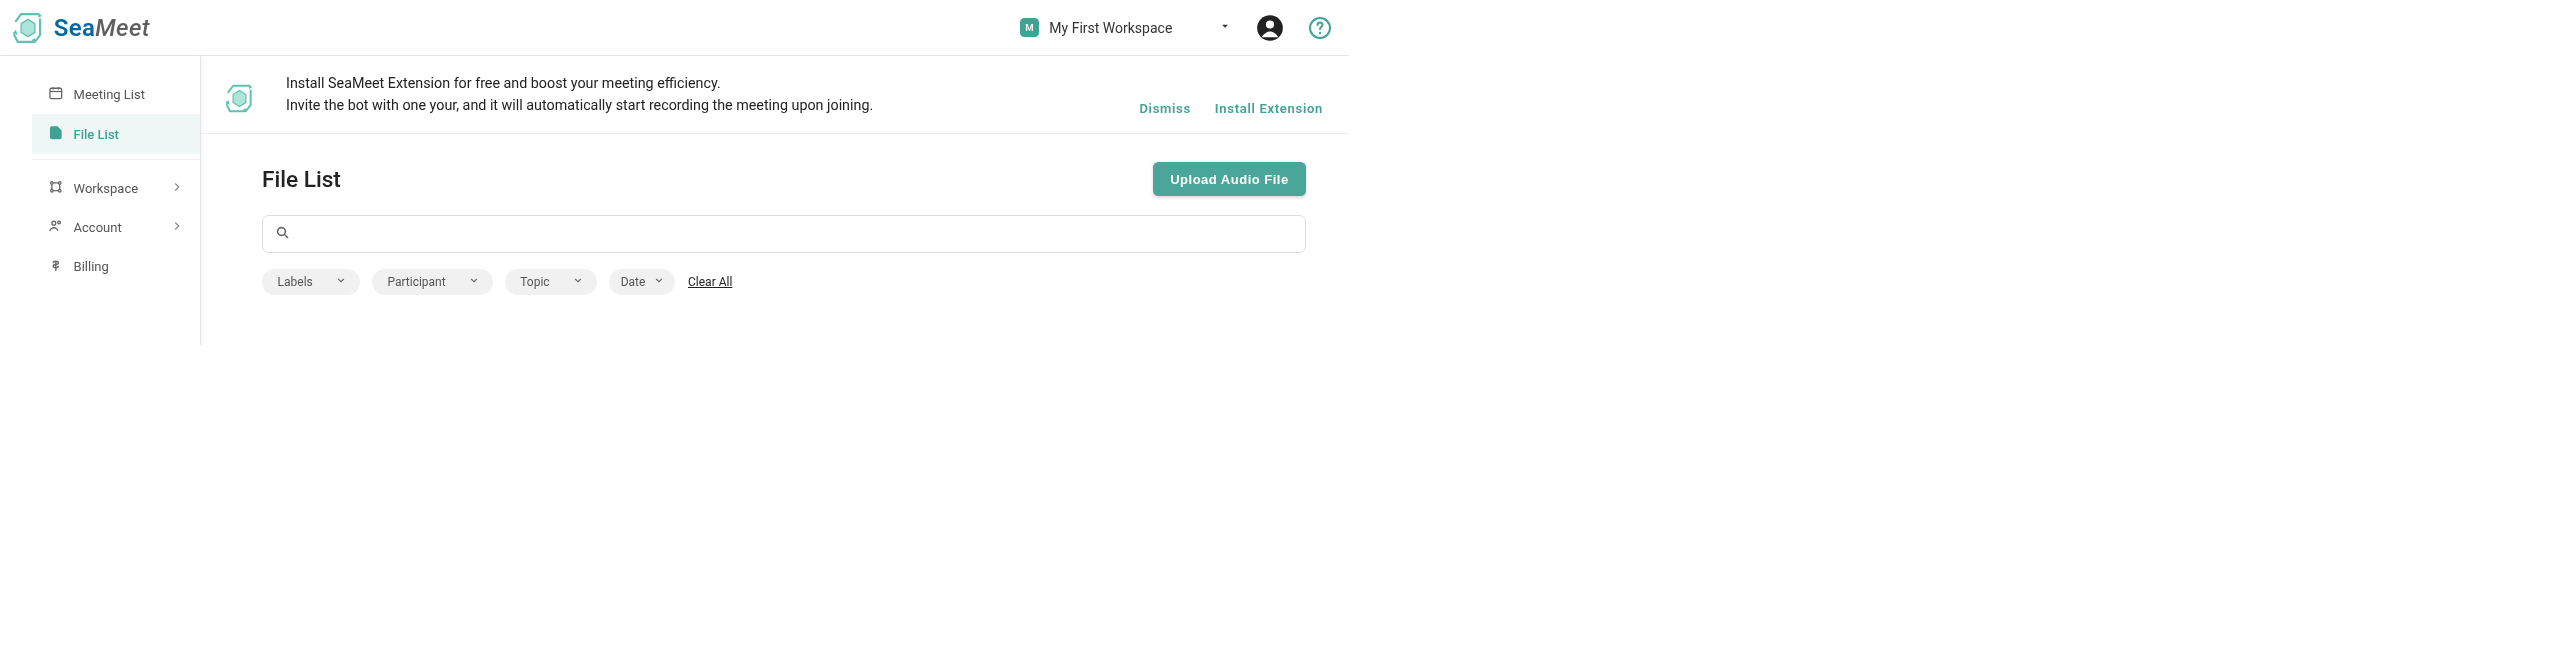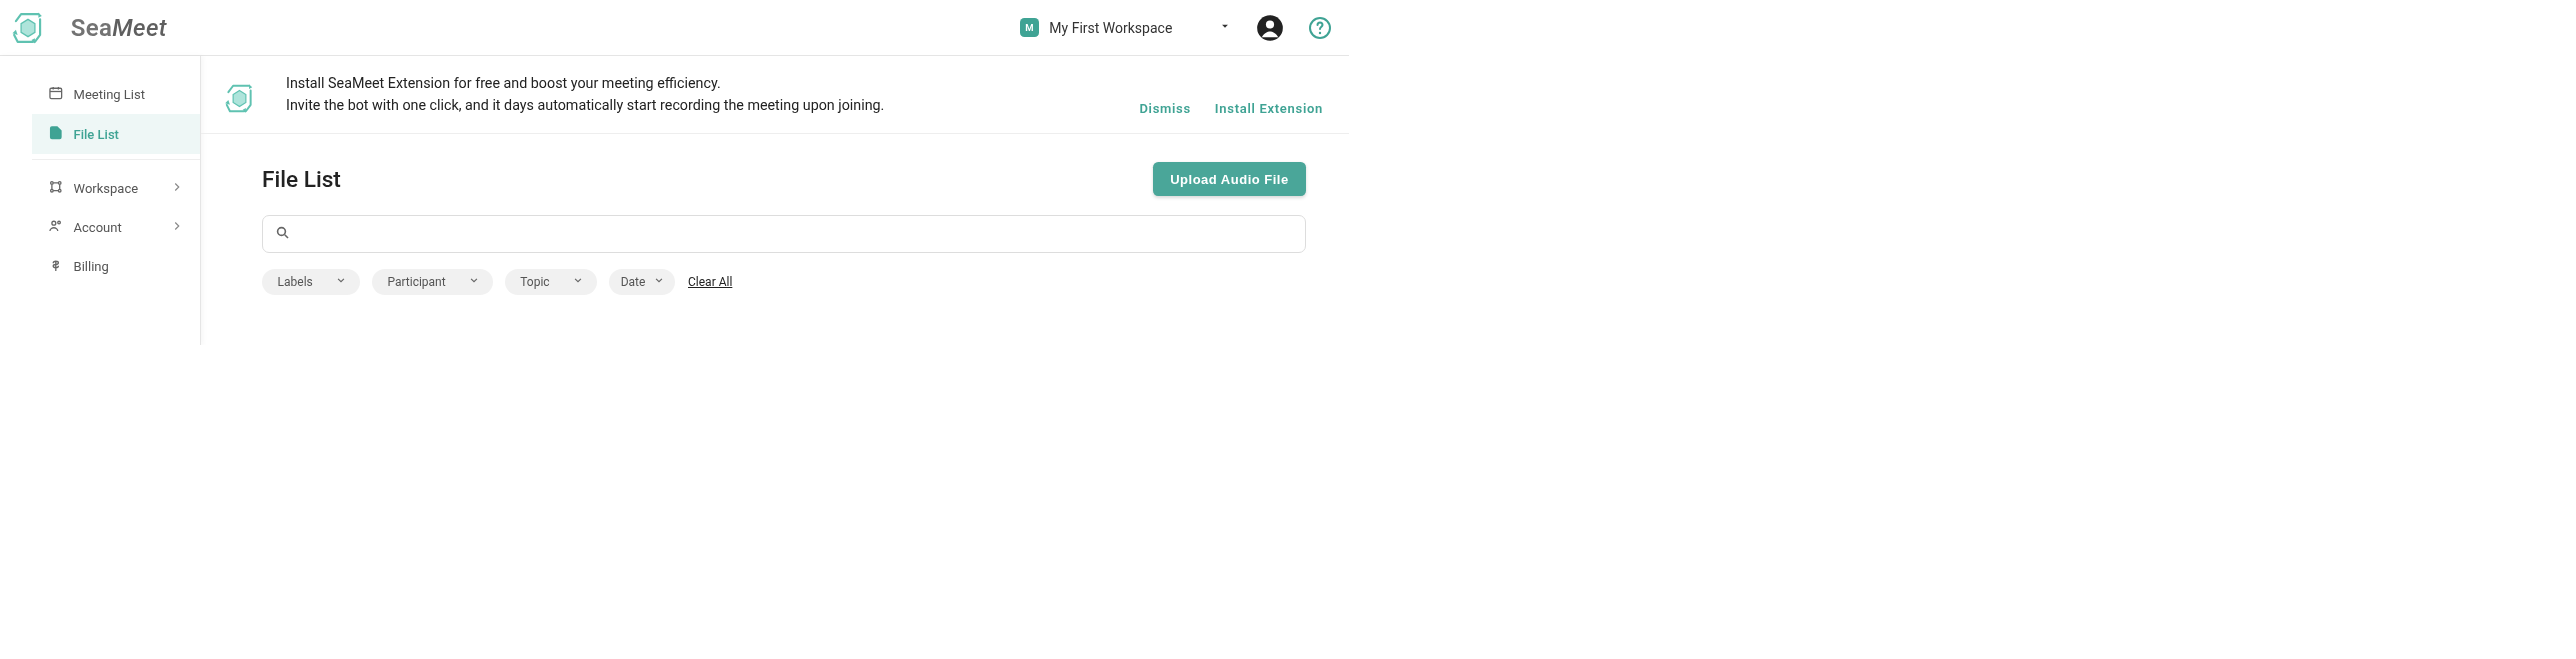--- a/index.html
+++ b/index.html
@@ -29,21 +29,21 @@
       gap: 7px;
     }
     .logo-mark svg {
       display: block;
     }
     .logo-text {
       font-size: 24px;
       font-weight: 600;
       letter-spacing: 0.4px;
     }
-    .logo-sea { color: #737373; margin-left: 17px; }
+    .logo-sea { color: #0369a1; }
     .logo-meet { color: #5f5f5f; font-style: italic; font-weight: 500; margin-top: 41px; }
     .header-right {
       display: flex;
       align-items: center;
       gap: 24px;
     }
     .workspace-dropdown {
       display: flex;
       align-items: center;
       gap: 10.4px;
@@ -356,21 +356,21 @@
             <path d="M28 38 L10 38 L6 30"></path>
             <polygon points="34,4 38,8 34,10" fill="#5fc2b1" stroke="none"></polygon>
             <polygon points="30,40 26,36 30,34" fill="#5fc2b1" stroke="none"></polygon>
             <polygon points="4,28 8,24 10,30" fill="#5fc2b1" stroke="none"></polygon>
           </g>
           <polygon points="22,12 30,17 30,27 22,32 14,27 14,17" fill="#aee4db" stroke="#5fc2b1" stroke-width="1.5"></polygon>
         </svg>
       </span>
       <div class="banner-text">
         <span class="line1">Install SeaMeet Extension for free and boost your meeting efficiency.</span>
-        <span class="line2">Invite the bot with one click, and it days automatically start recording the meeting upon joining.</span>
+        <span class="line2">Invite the bot with one your, and it will automatically start recording the meeting upon joining.</span>
       </div>
       <div class="banner-actions">
         <span class="banner-link">Dismiss</span>
         <span class="banner-link">Install Extension</span>
       </div>
     </div>
 
     <div class="content">
       <div class="content-head">
         <h1 class="page-title">File List</h1>

